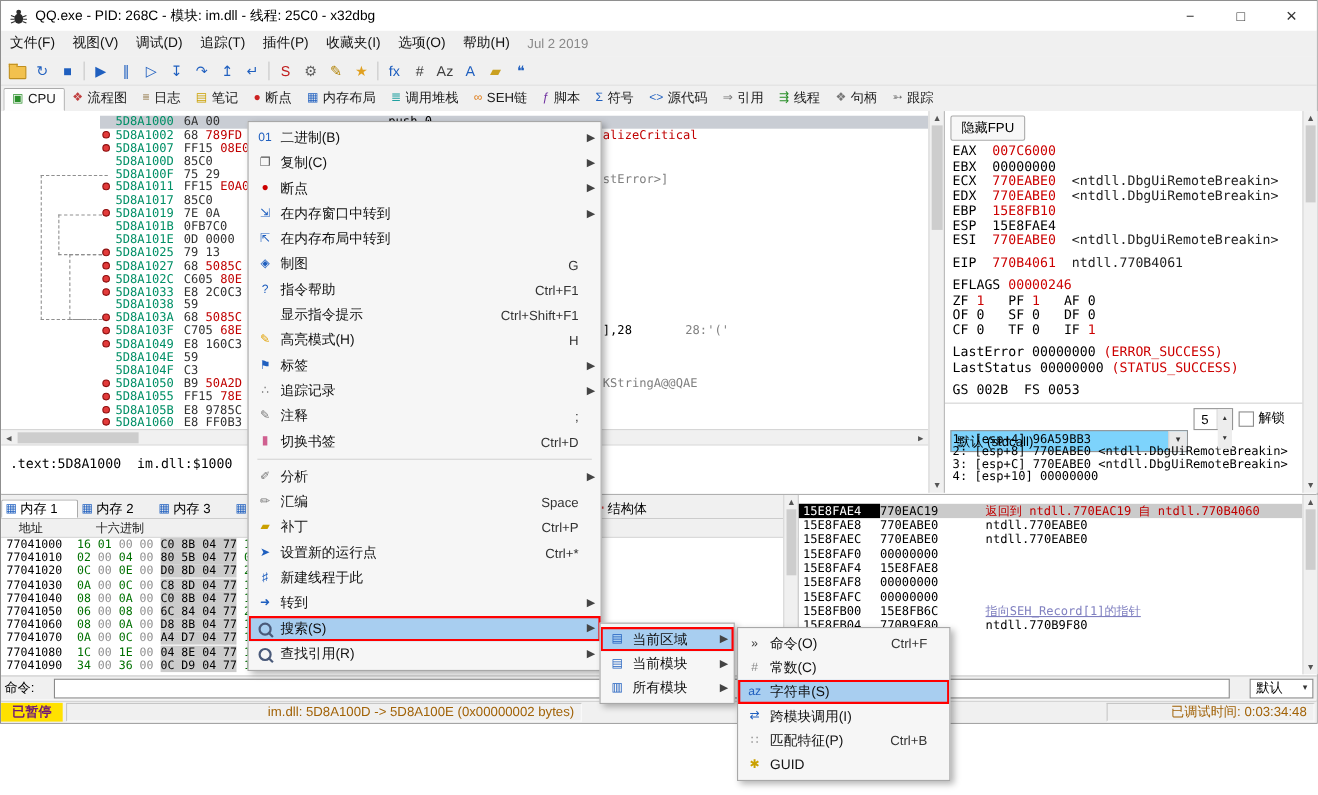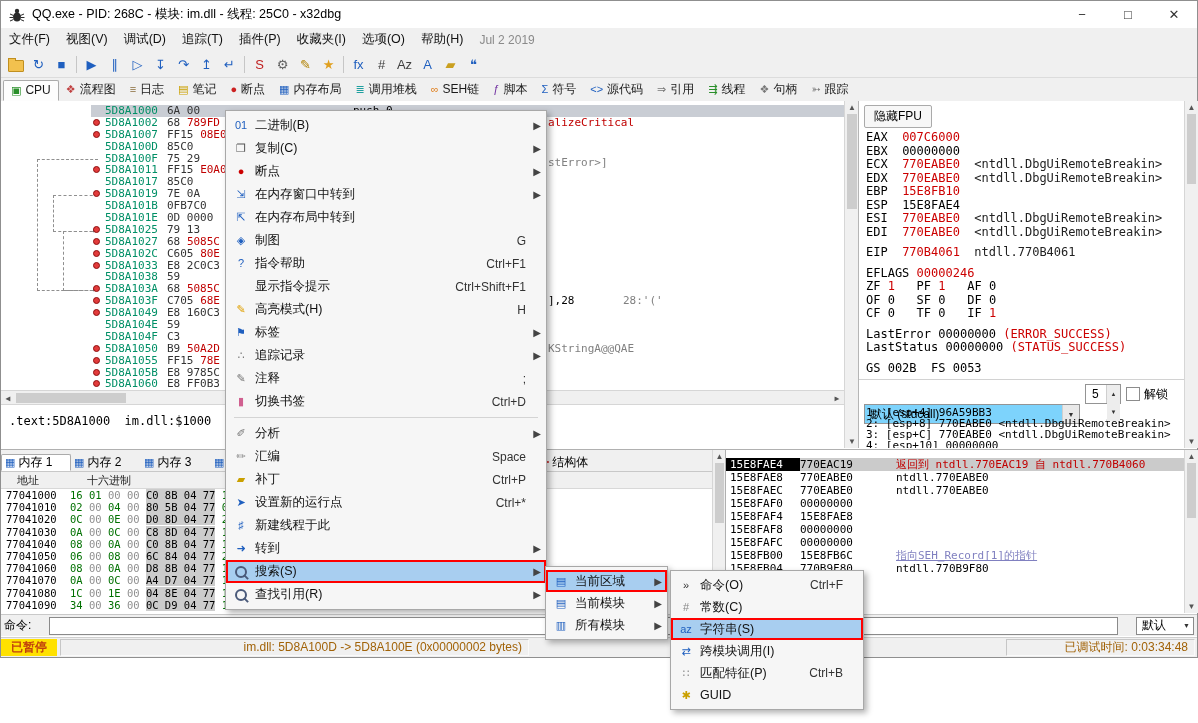--- a/index.html
+++ b/index.html
@@ -97,21 +97,21 @@
   .schip{background:#000;color:#fff;}
   .sval{width:84px;}
   .scom{margin-left:12px;}
   #stack-vs{left:1183px;top:0;width:13px;height:163px;}
   
   .cmdrow{position:absolute;left:0;top:613px;width:1196px;height:22px;background:#f0f0f0;display:flex;align-items:center;gap:18px;padding:0 3px;box-sizing:border-box;border-top:1px solid #c9c9c9;}
   .cmdlabel{font-size:12px;}
   .cmdinput{flex:1;height:16px;border:1px solid #8a8a8a;font-size:12px;padding:0 3px;background:#fff;}
   .cmdcombo{width:58px;height:18px;border:1px solid #8a8a8a;background:#fff;font-size:12px;display:flex;align-items:center;padding-left:5px;box-sizing:border-box;}
   .statusbar{position:absolute;left:0;top:636px;width:1196px;height:19px;background:#f0f0f0;display:flex;align-items:center;font-size:12px;border-top:1px solid #cfcfcf;}
-  .badge{background:#ffe100;color:#c2410c;font-weight:bold;padding:0 10px;height:17px;line-height:17px;}
+  .badge{background:#ffe100;color:#701a75;font-weight:bold;padding:0 10px;height:17px;line-height:17px;}
   .sbcell{margin-left:3px;padding:0 6px;height:15px;line-height:15px;border:1px solid;border-color:#c6c6c6 #fafafa #fafafa #c6c6c6;color:#a16207;white-space:pre;text-align:right;}
   .sbmsg{width:455px;}
   .sbspacer{flex:1;}
   .sbtime{margin-right:2px;width:175px;}
   
   .popup{position:absolute;background:#f6f6f6;border:1px solid #a8a8a8;box-shadow:3px 3px 6px rgba(0,0,0,.3);padding:3px 0;z-index:50;}
   #menu-main{left:225px;top:110px;width:320px;}
   #menu-region{left:545px;top:566px;width:121px;}
   #menu-search{left:670px;top:570px;width:192px;}
   .pitem{height:23px;display:flex;align-items:center;font-size:12.5px;padding:0 4px;position:relative;color:#111;}
@@ -352,21 +352,20 @@
     <div class="regs">
       <button class="fpubtn">隐藏FPU</button>
       <div id="reg-lines">
           <div class="rline"><span>EAX  </span><span class="red">007C6000</span></div>
           <div class="rline"><span>EBX  </span><span>00000000</span></div>
           <div class="rline"><span>ECX  </span><span class="red">770EABE0</span><span class="rex">  &lt;ntdll.DbgUiRemoteBreakin&gt;</span></div>
           <div class="rline"><span>EDX  </span><span class="red">770EABE0</span><span class="rex">  &lt;ntdll.DbgUiRemoteBreakin&gt;</span></div>
           <div class="rline"><span>EBP  </span><span class="red">15E8FB10</span></div>
           <div class="rline"><span>ESP  </span><span>15E8FAE4</span></div>
           <div class="rline"><span>ESI  </span><span class="red">770EABE0</span><span class="rex">  &lt;ntdll.DbgUiRemoteBreakin&gt;</span></div>
-          <div class="rline"><span>EDI  </span><span class="red">770EABE0</span><span class="rex">  &lt;ntdll.DbgUiRemoteBreakin&gt;</span></div>
           <div class="rgap"></div>
           <div class="rline"><span>EIP  </span><span class="red">770B4061</span><span class="rex">  ntdll.770B4061</span></div>
           <div class="rgap"></div>
           <div class="rline"><span>EFLAGS </span><span class="red">00000246</span></div>
           <div class="rline"><span>ZF </span><span class="red">1</span><span>   PF </span><span class="red">1</span><span>   AF </span><span>0</span></div>
           <div class="rline"><span>OF </span><span>0</span><span>   SF </span><span>0</span><span>   DF </span><span>0</span></div>
           <div class="rline"><span>CF </span><span>0</span><span>   TF </span><span>0</span><span>   IF </span><span class="red">1</span></div>
           <div class="rgap"></div>
           <div class="rline"><span>LastError </span><span>00000000</span><span class="red"> (ERROR_SUCCESS)</span></div>
           <div class="rline"><span>LastStatus </span><span>00000000</span><span class="red"> (STATUS_SUCCESS)</span></div>

